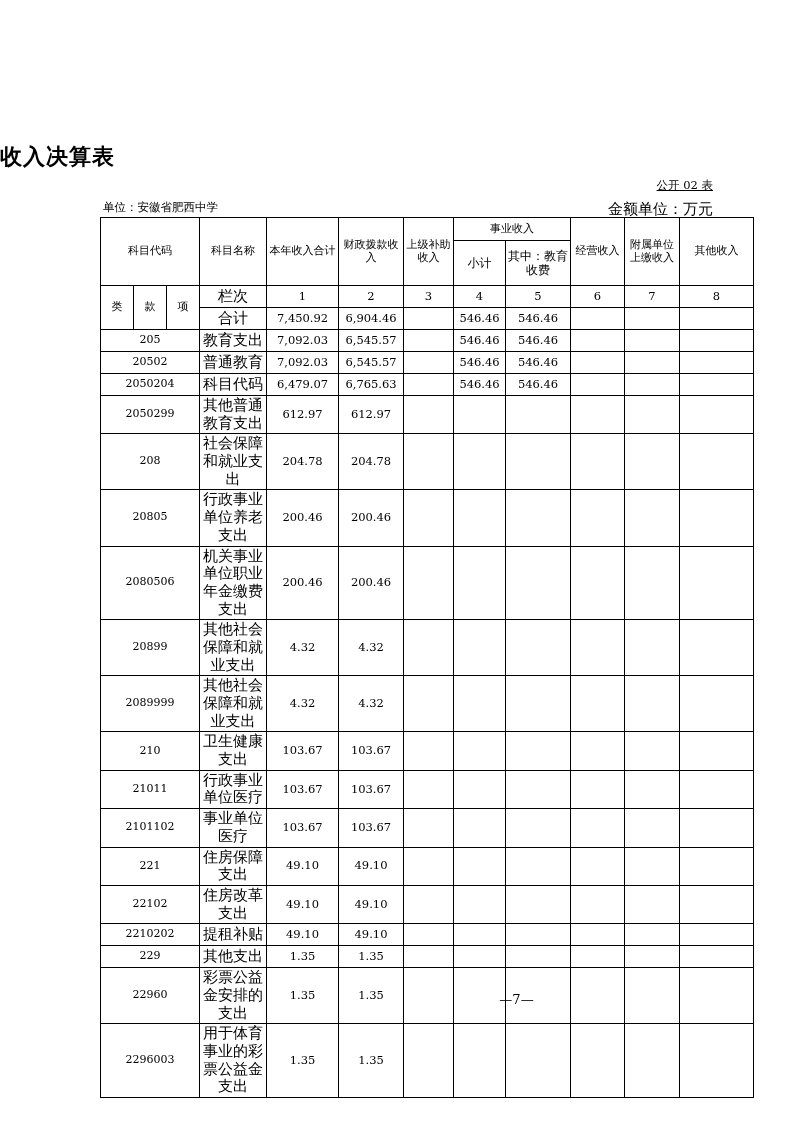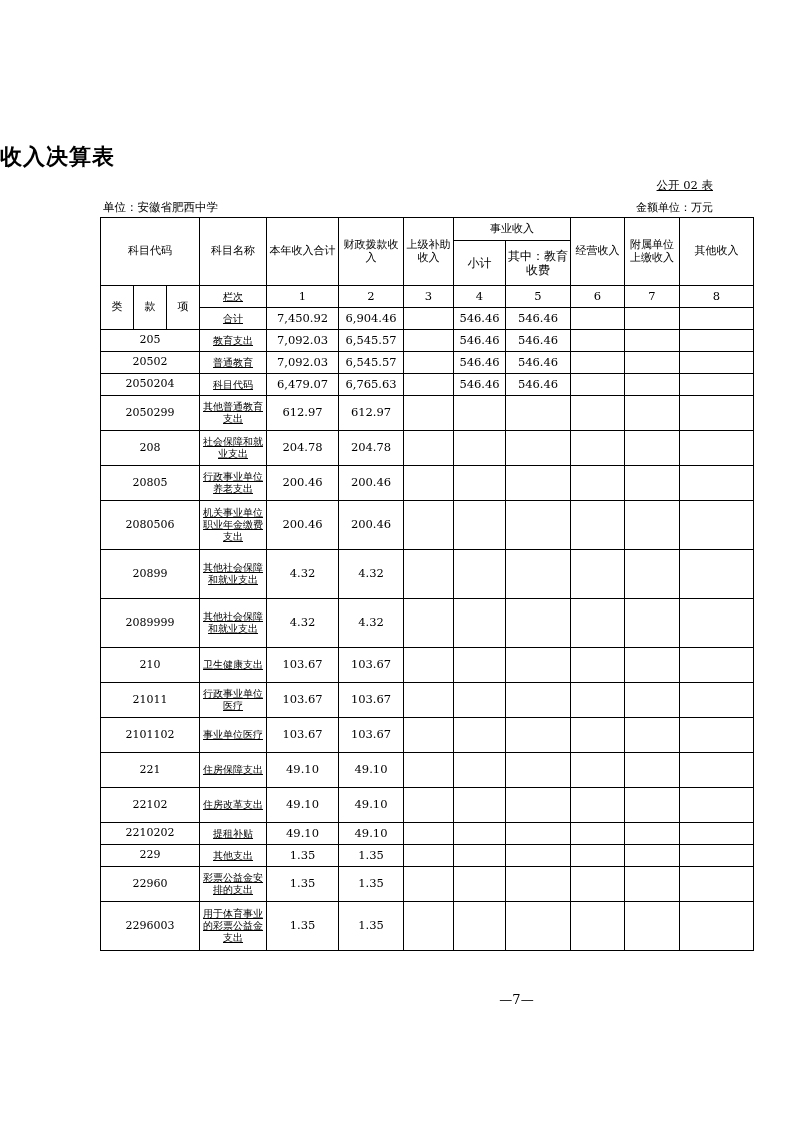--- a/index.html
+++ b/index.html
@@ -59,21 +59,21 @@
     position: absolute;
     left: 3px;
     top: 0;
     font-size: 11.5px;
     white-space: nowrap;
   }
   .meta-right {
     position: absolute;
     right: 0;
     top: 0;
-    font-size: 11px;
+    font-size: 15px;
     white-space: nowrap;
     text-align: right;
   }
 
   
   .tbl-wrap {
     position: absolute;
     left: 100px;
     top: 217px;
     width: 613px;
@@ -109,22 +109,21 @@
   }
   td.code {
     text-align: left;
     padding-left: 3px;
     white-space: nowrap;
     font-size: 11px;
     margin-left: 24px;
   }
   td.name {
     text-align: center;
-    font-size: 10px;
-    text-decoration: underline;
+    font-size: 15px;
   }
   td.num {
     text-align: center;
     font-size: 11.5px;
     white-space: nowrap;
   }
   td.ctr {
     text-align: center;
   }
 

